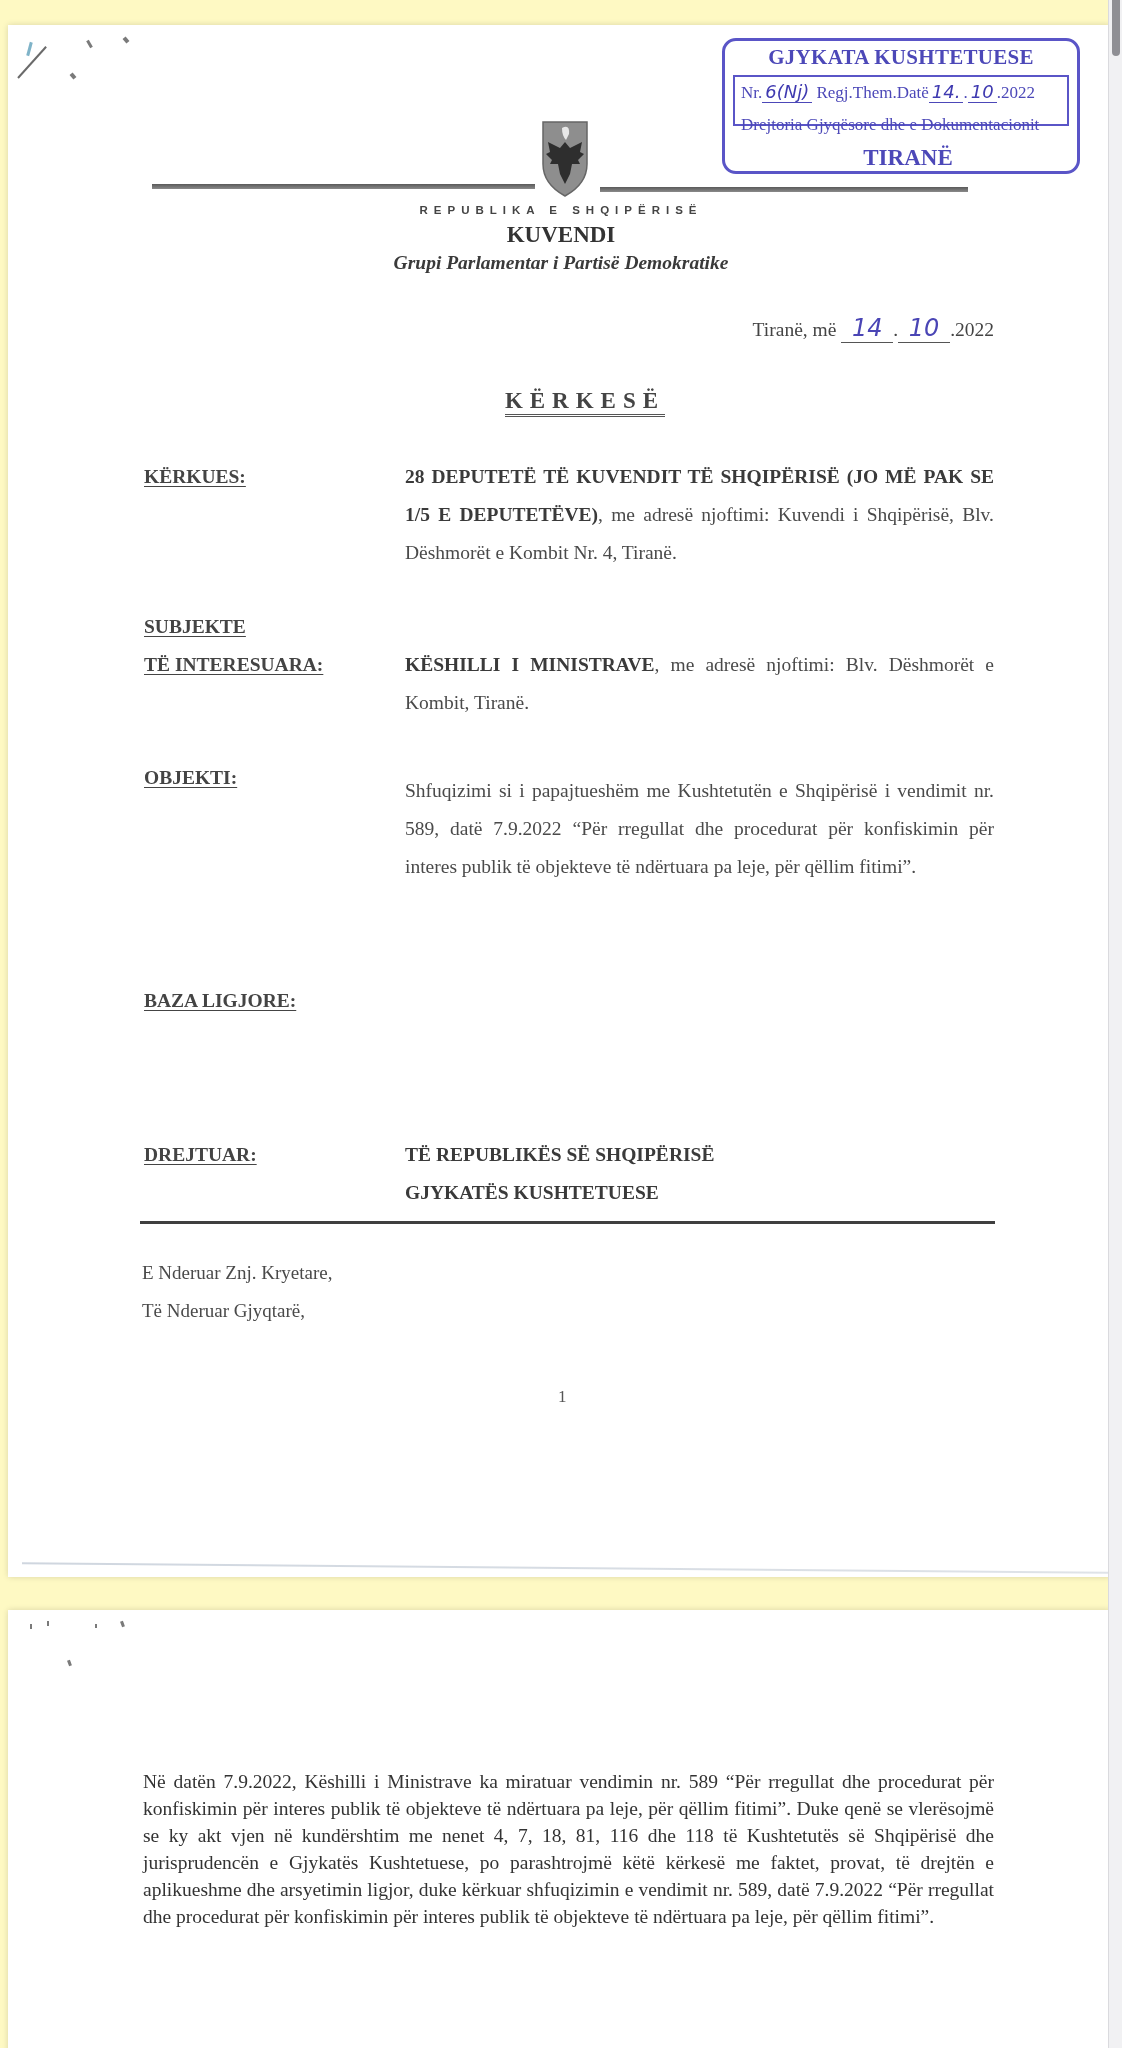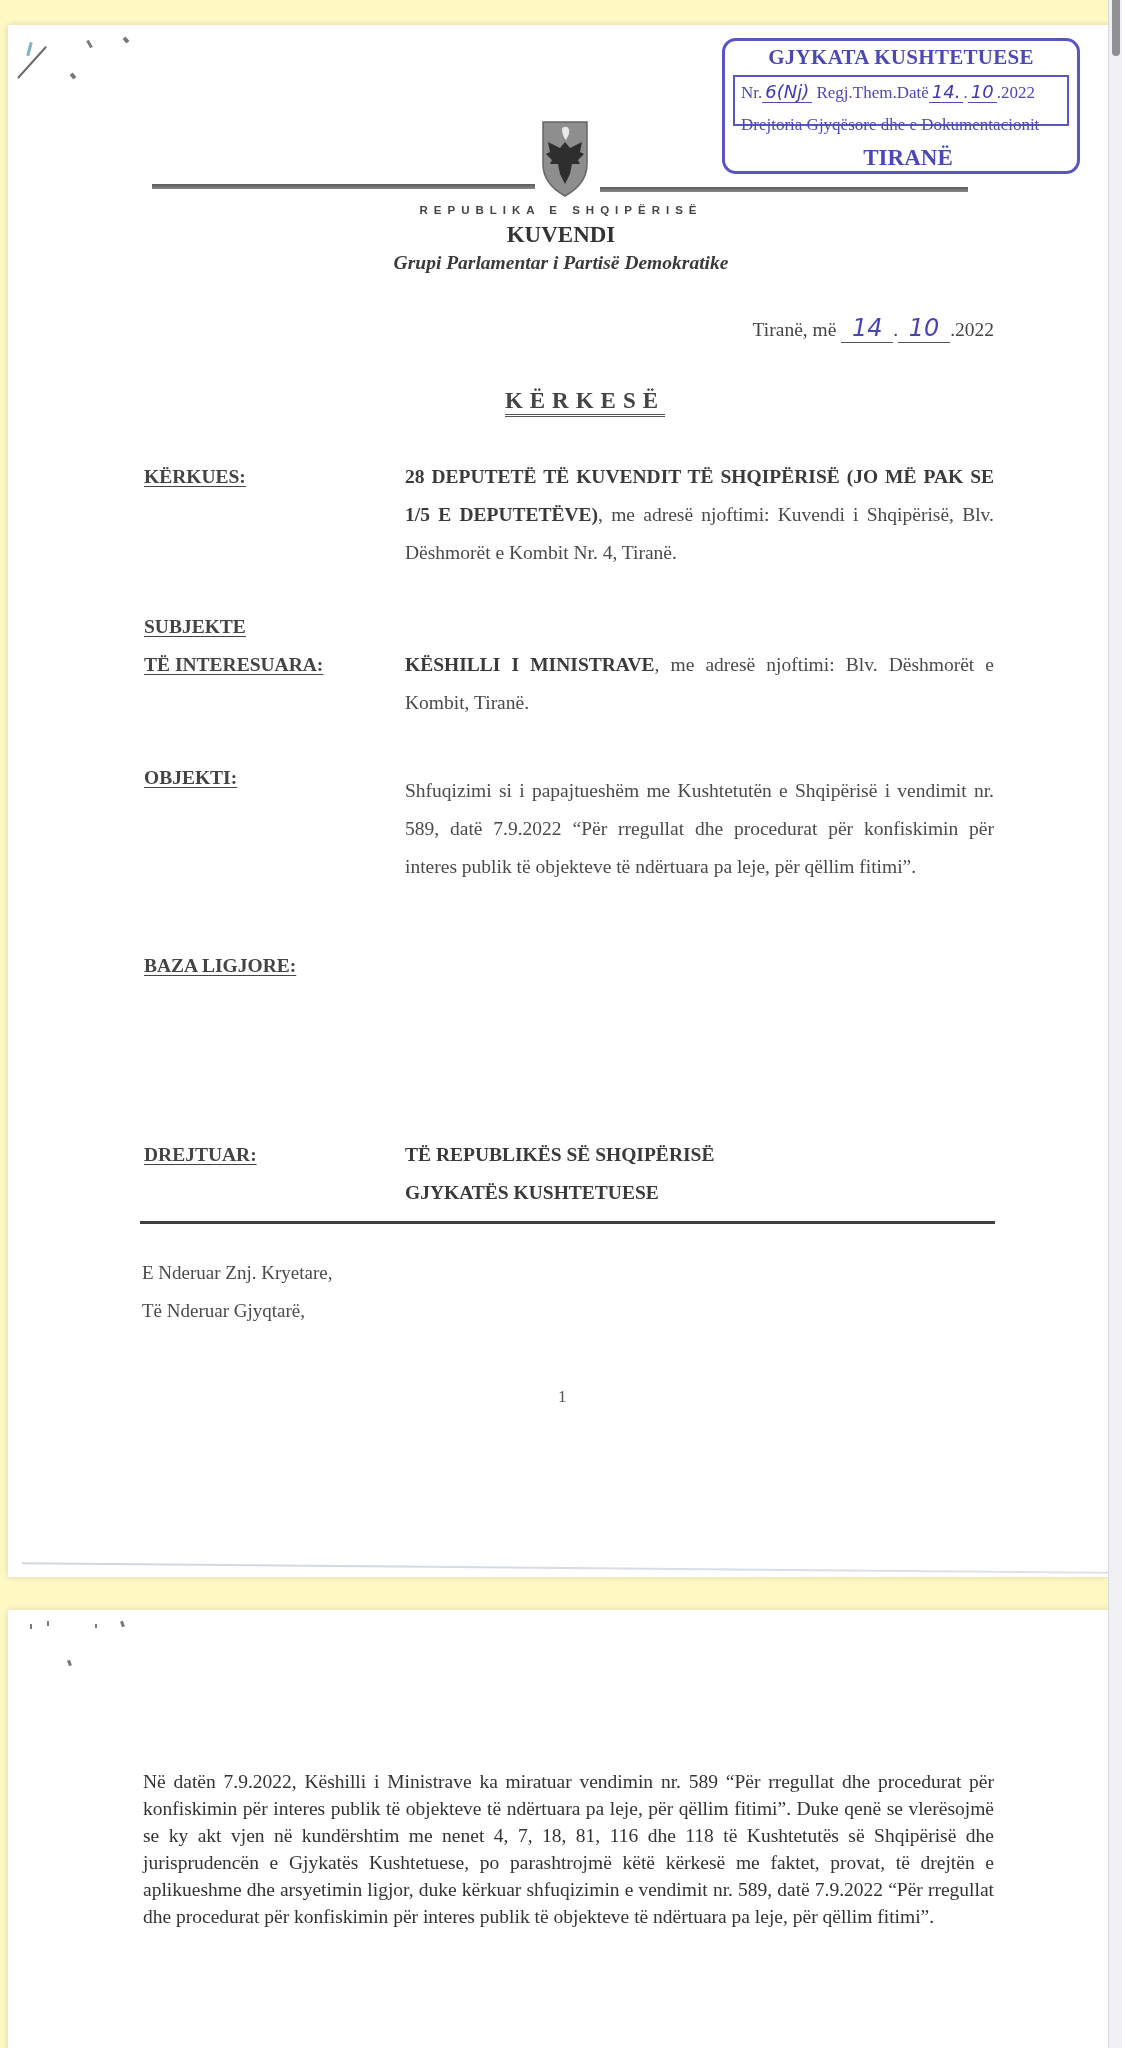--- a/index.html
+++ b/index.html
@@ -103,21 +103,21 @@
   <div class="row-label" style="top:466px;">KËRKUES:</div>
   <div class="row-value" style="top:458px;"><b>28 DEPUTETË TË KUVENDIT TË SHQIPËRISË (JO MË PAK SE 1/5 E DEPUTETËVE)</b><span>, me adresë njoftimi: Kuvendi i Shqipërisë, Blv. Dëshmorët e Kombit Nr. 4, Tiranë.</span></div>
 
   <div class="row-label" style="top:616px;">SUBJEKTE</div>
   <div class="row-label" style="top:654px;">TË INTERESUARA:</div>
   <div class="row-value" style="top:646px;"><b>KËSHILLI I MINISTRAVE</b><span>, me adresë njoftimi: Blv. Dëshmorët e Kombit, Tiranë.</span></div>
 
   <div class="row-label" style="top:767px;">OBJEKTI:</div>
   <div class="row-value" style="top:728px;margin-top:44px;">Shfuqizimi si i papajtueshëm me Kushtetutën e Shqipërisë i vendimit nr. 589, datë 7.9.2022 “Për rregullat dhe procedurat për konfiskimin për interes publik të objekteve të ndërtuara pa leje, për qëllim fitimi”.</div>
 
-  <div class="row-label" style="top:955px;">BAZA LIGJORE:</div>
+  <div class="row-label" style="top:990px;">BAZA LIGJORE:</div>
 
   <div class="row-label" style="top:1144px;">DREJTUAR:</div>
   <div class="row-value" style="top:1136px; font-weight:bold; color:#3a3a3a;">
     <div>TË REPUBLIKËS SË SHQIPËRISË</div>
     <div>GJYKATËS KUSHTETUESE</div>
   </div>
 
   <div class="hr-bottom"></div>
 
   <div class="salutation" style="top:1262px;">E Nderuar Znj. Kryetare,</div>

